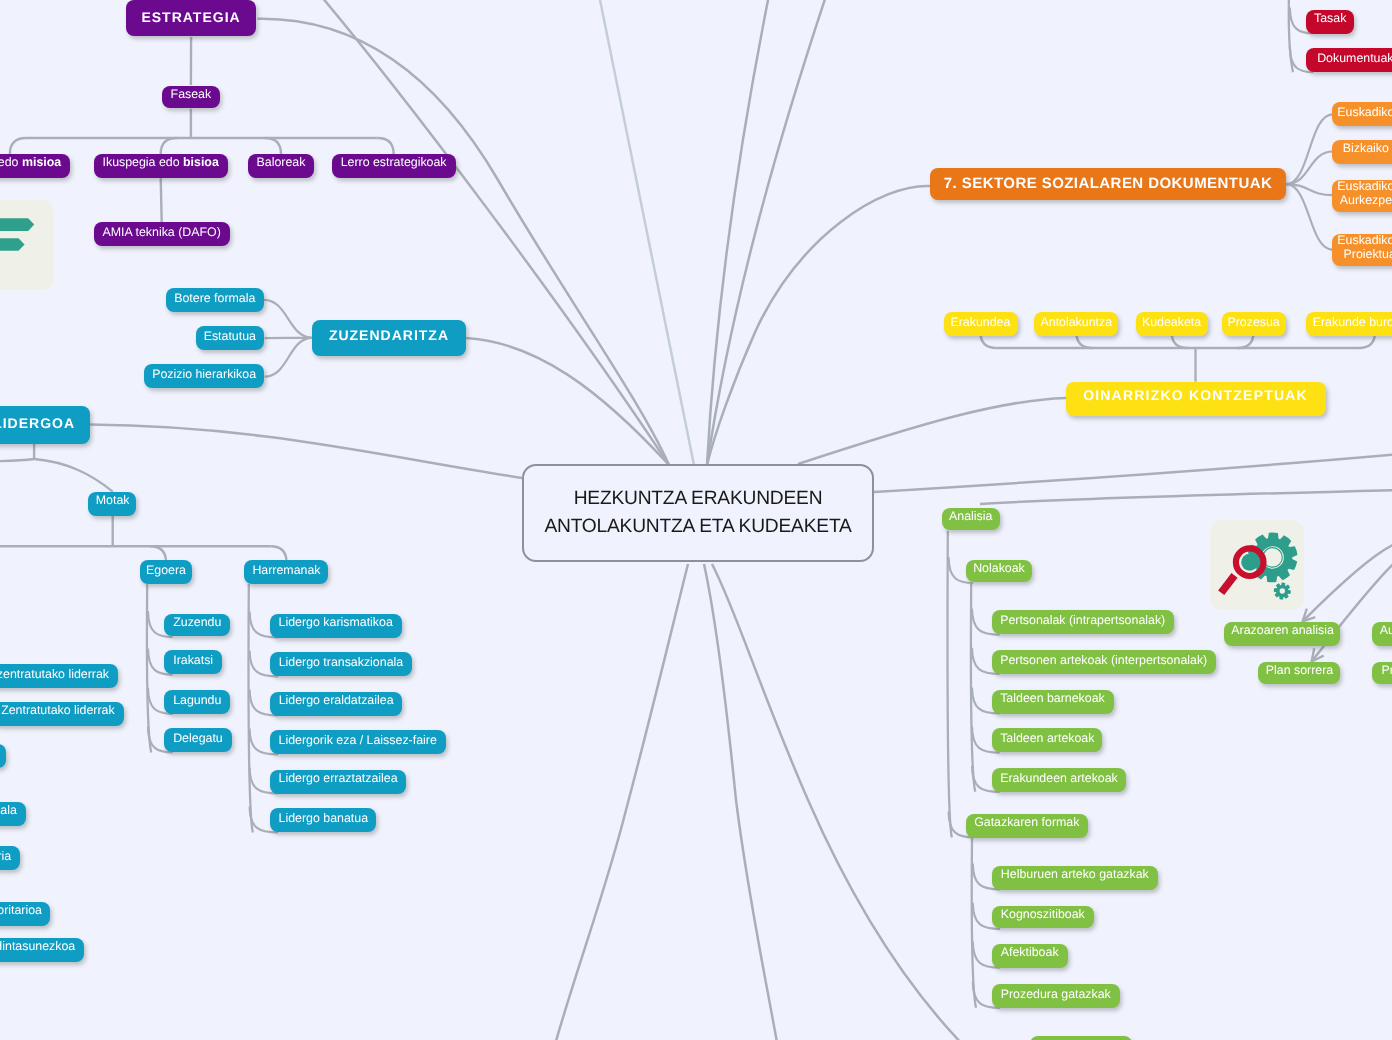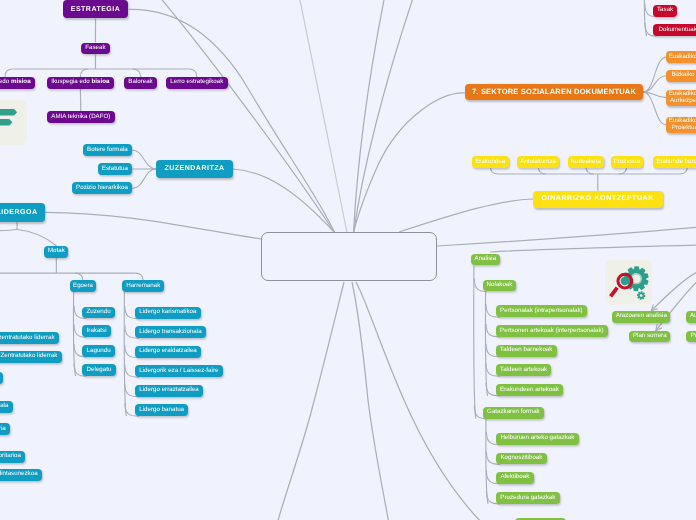--- a/index.html
+++ b/index.html
@@ -282,20 +282,22 @@
     <div class="node" style="left: 629.2px; top: 330.5px; width: 41.2px; height: 11.9px; background: rgb(128, 192, 67); font-size: 6.2px; font-weight: 400;">
       <span>Plan sorrera</span>
     </div>
     <div class="node" style="left: 686.3px; top: 310.9px; width: 20px; height: 11.9px; background: rgb(128, 192, 67); font-size: 6.2px; font-weight: 400;">
       <span>Au...</span>
     </div>
     <div class="node" style="left: 686.3px; top: 330.5px; width: 20px; height: 11.9px; background: rgb(128, 192, 67); font-size: 6.2px; font-weight: 400;">
       <span>Pr...</span>
     </div>
     <div class="center" style="left: 261px; top: 232px; width: 176px; height: 49px;">
+      <div>HEZKUNTZA ERAKUNDEEN</div>
+      <div>ANTOLAKUNTZA ETA KUDEAKETA</div>
     </div>
     <div class="iconbox" style="left: -26px; top: 100px; width: 53px; height: 45px;">
       <svg width="53" height="45" viewBox="0 0 53 45">
         <path d="M 0 9.1 L 40.1 9.1 L 43.1 12.3 L 40.1 15.5 L 0 15.5 Z" fill="#2FA08C"></path>
         <path d="M 0 19.1 L 35.25 19.1 L 38.3 22.25 L 35.25 25.400000000000002 L 0 25.400000000000002 Z" fill="#2FA08C"></path>
       </svg>
     </div>
     <div class="iconbox" style="left: 604.8px; top: 260px; width: 47px; height: 45px;">
       <svg width="47" height="45" viewBox="0 0 48 48">
         <path d="M 29.85 9.74 L 30.33 6.80 A 13.30 13.30 0 0 1 35.18 6.97 L 35.46 9.94 A 10.50 10.50 0 0 1 36.32 10.25 L 38.44 8.15 A 13.30 13.30 0 0 1 42.26 11.14 L 40.74 13.70 A 10.50 10.50 0 0 1 41.25 14.46 L 44.20 14.02 A 13.30 13.30 0 0 1 45.54 18.68 L 42.80 19.86 A 10.50 10.50 0 0 1 42.77 20.77 L 45.42 22.15 A 13.30 13.30 0 0 1 43.76 26.70 L 40.85 26.05 A 10.50 10.50 0 0 1 40.28 26.77 L 41.62 29.44 A 13.30 13.30 0 0 1 37.60 32.15 L 35.63 29.91 A 10.50 10.50 0 0 1 34.75 30.16 L 34.27 33.10 A 13.30 13.30 0 0 1 29.42 32.93 L 29.14 29.96 A 10.50 10.50 0 0 1 28.28 29.65 L 26.16 31.75 A 13.30 13.30 0 0 1 22.34 28.76 L 23.86 26.20 A 10.50 10.50 0 0 1 23.35 25.44 L 20.40 25.88 A 13.30 13.30 0 0 1 19.06 21.22 L 21.80 20.04 A 10.50 10.50 0 0 1 21.83 19.13 L 19.18 17.75 A 13.30 13.30 0 0 1 20.84 13.20 L 23.75 13.85 A 10.50 10.50 0 0 1 24.32 13.13 L 22.98 10.46 A 13.30 13.30 0 0 1 27.00 7.75 L 28.97 9.99 A 10.50 10.50 0 0 1 29.85 9.74 Z" fill="#2E9E8C"></path>

